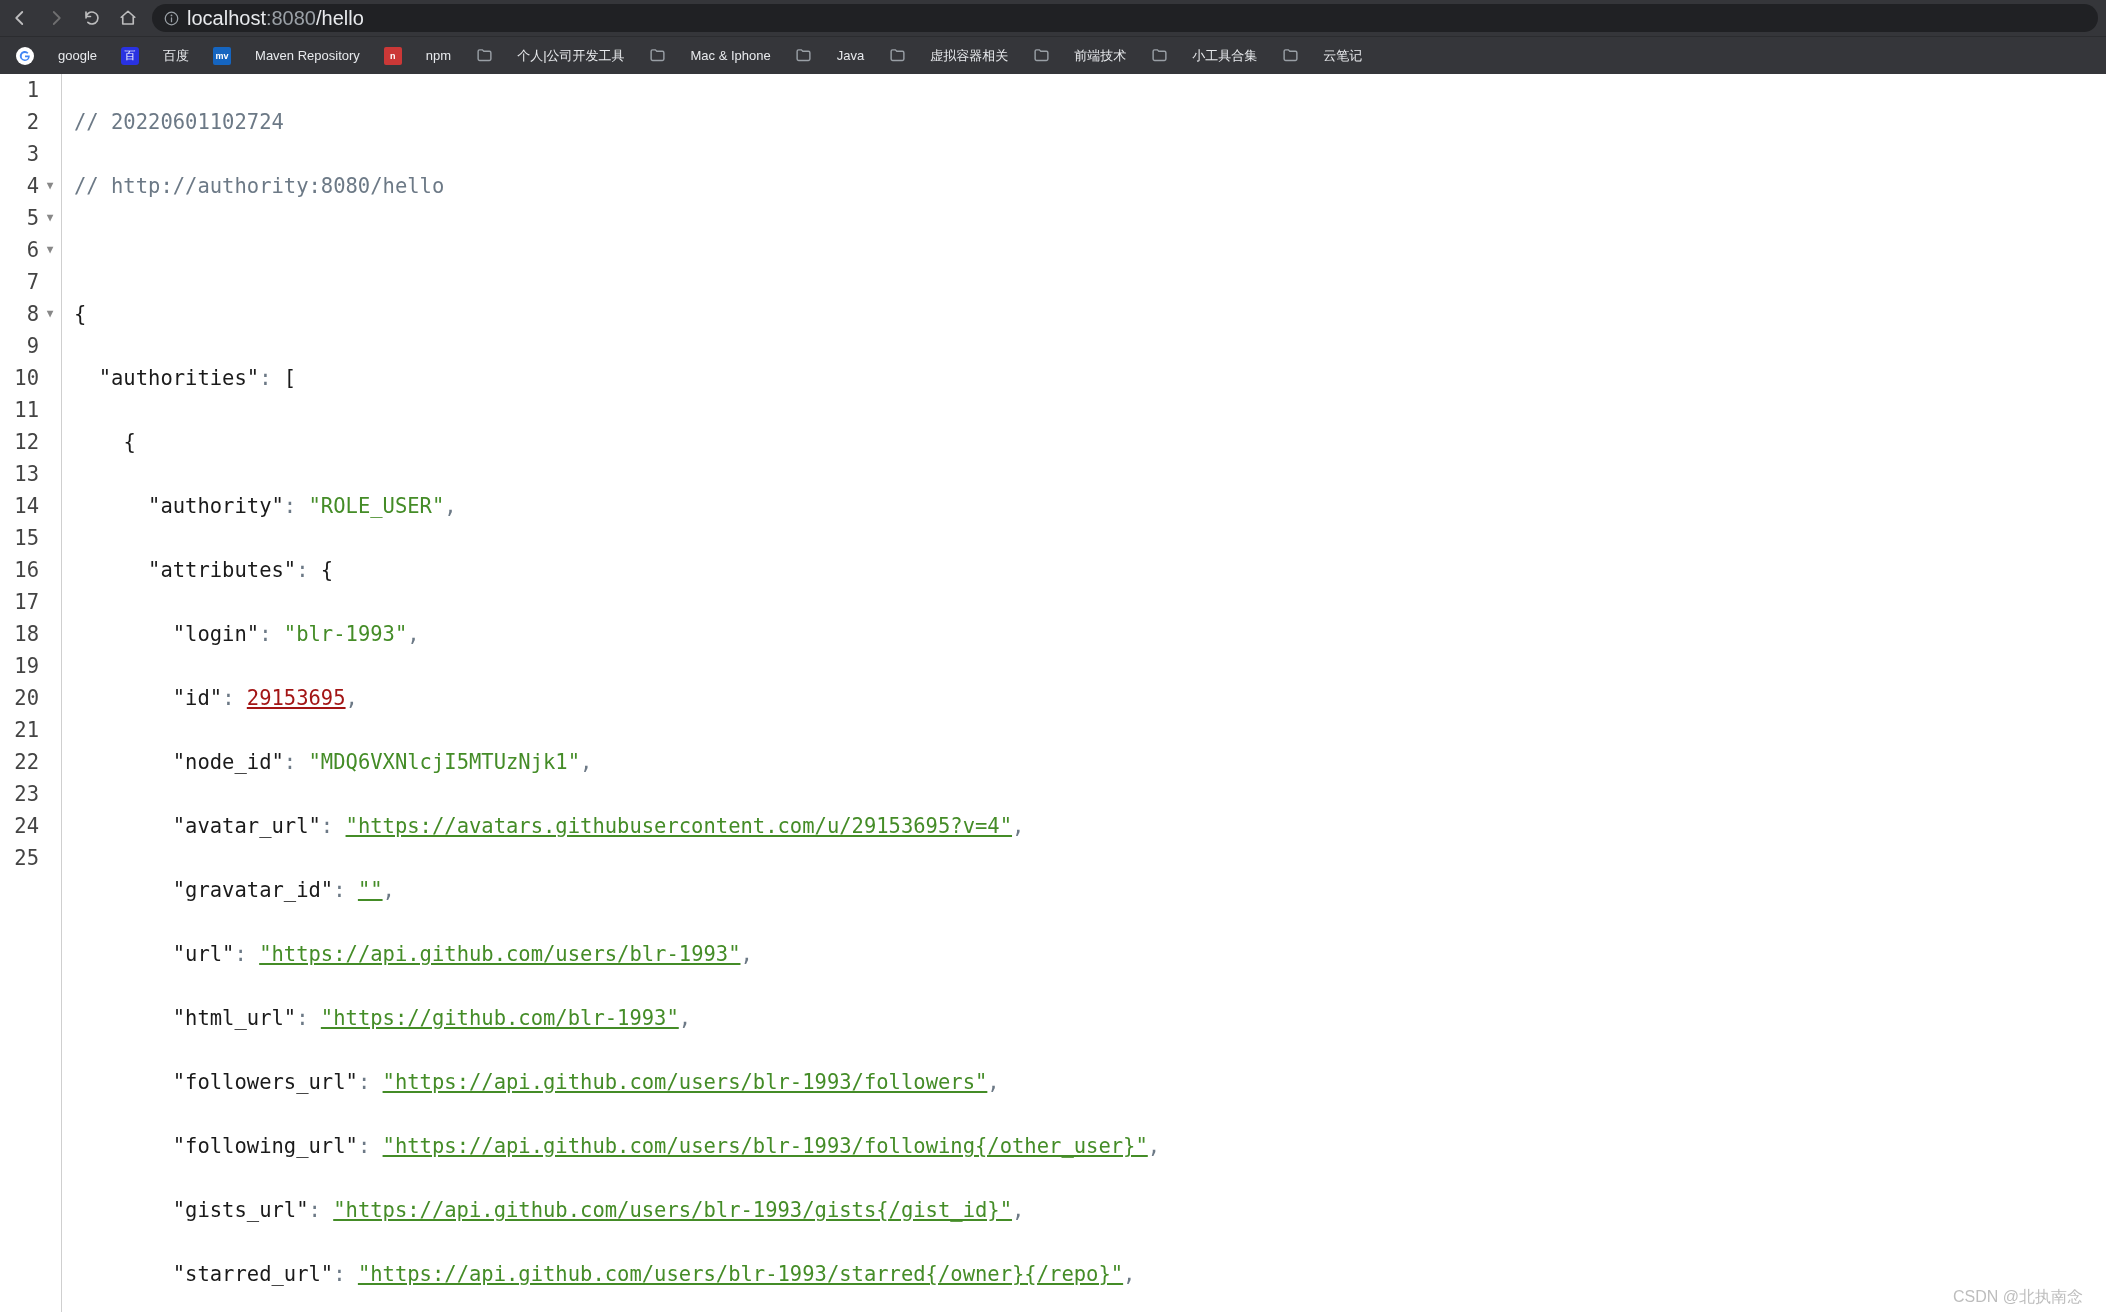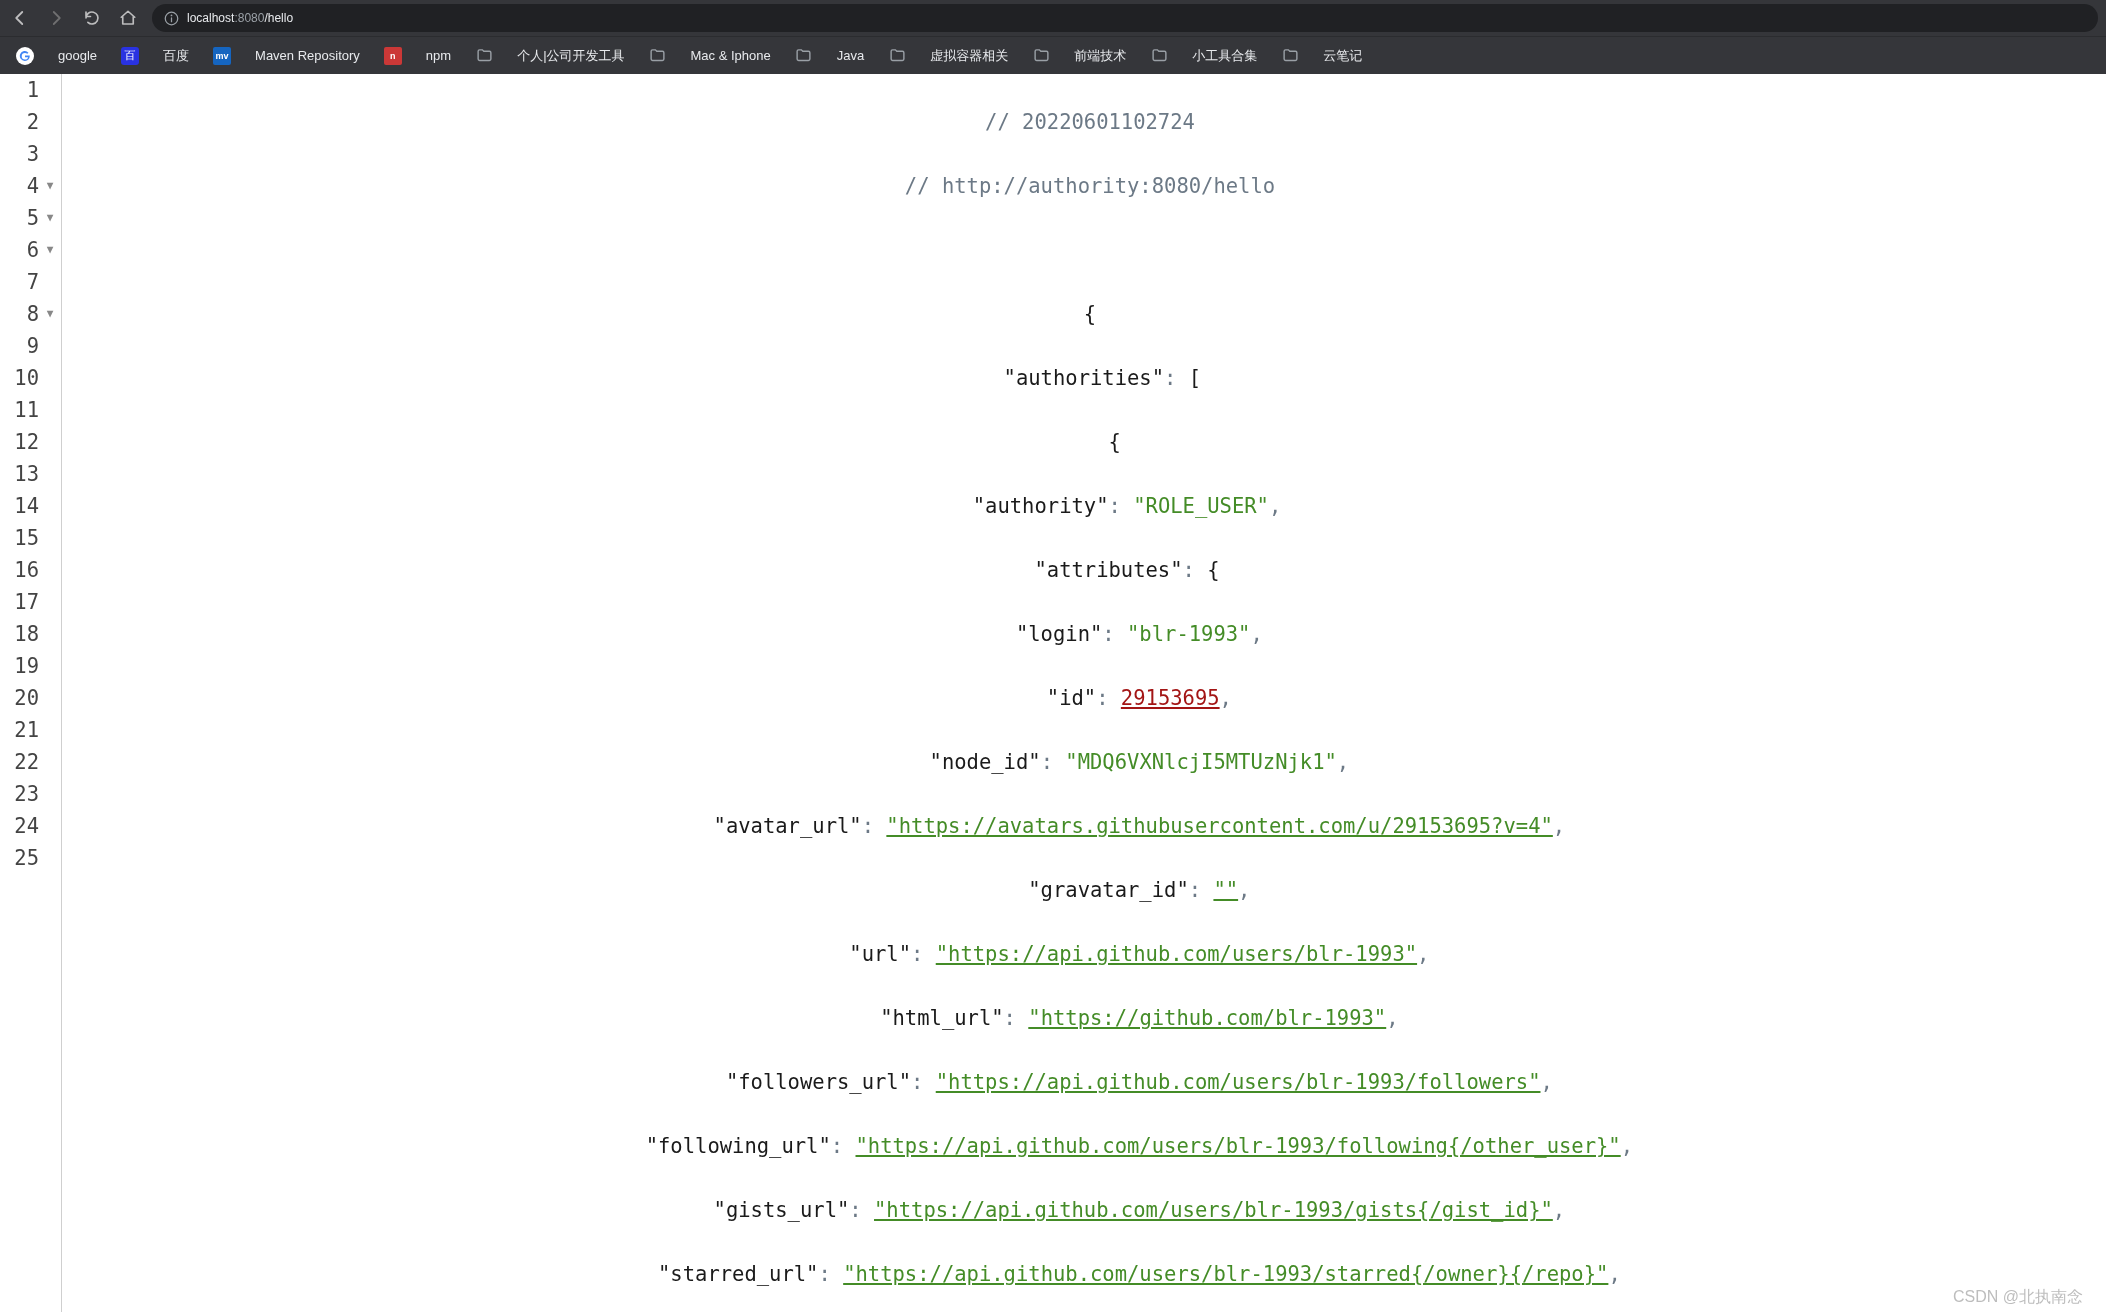--- a/index.html
+++ b/index.html
@@ -22,21 +22,21 @@
   .url-bar {
     flex: 1;
     background: #202124;
     border-radius: 14px;
     height: 28px;
     display: flex;
     align-items: center;
     padding: 0 12px;
     gap: 8px;
     color: #e8eaed;
-    font-size: 12px;
+    font-size: 20px;
   }
   .url-bar .info-icon { color: #9aa0a6; display:flex; align-items:center; }
   .url-host { color: #e8eaed; }
   .url-port { color: #9aa0a6; }
   .url-path { color: #e8eaed; }
 
   .bookmarks {
     background: #35363a;
     height: 38px;
     border-top: 1px solid #2b2c2f;
@@ -83,21 +83,21 @@
   }
   .gutter-row { display:flex; justify-content:flex-end; align-items:center; gap:6px; height:32px; }
   .fold { font-size: 11px; color:#888; width:10px; text-align:center; }
   .code-area {
     flex: 1;
     padding-left: 12px;
     white-space: pre;
     color: #1a1a1a;
     overflow: hidden;
   }
-  .line { height: 32px; text-align: center; }
+  .line { height: 32px; }
   .c-comment { color: #6c7986; }
   .c-key { color: #1a1a1a; }
   .c-punc { color: #6c7986; }
   .c-bracket { color: #1a1a1a; }
   .c-str { color: #448c27; }
   .c-num { color: #a31515; text-decoration: underline; }
   .c-link { color: #448c27; text-decoration: underline; cursor: pointer; }
 
   .watermark {
     position: fixed;

